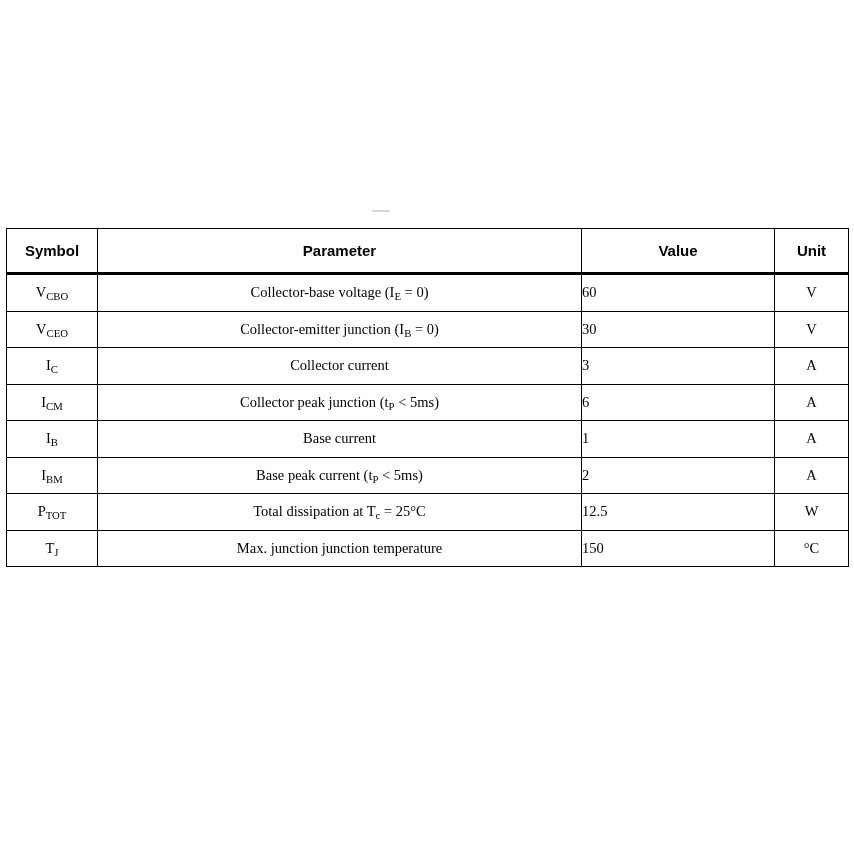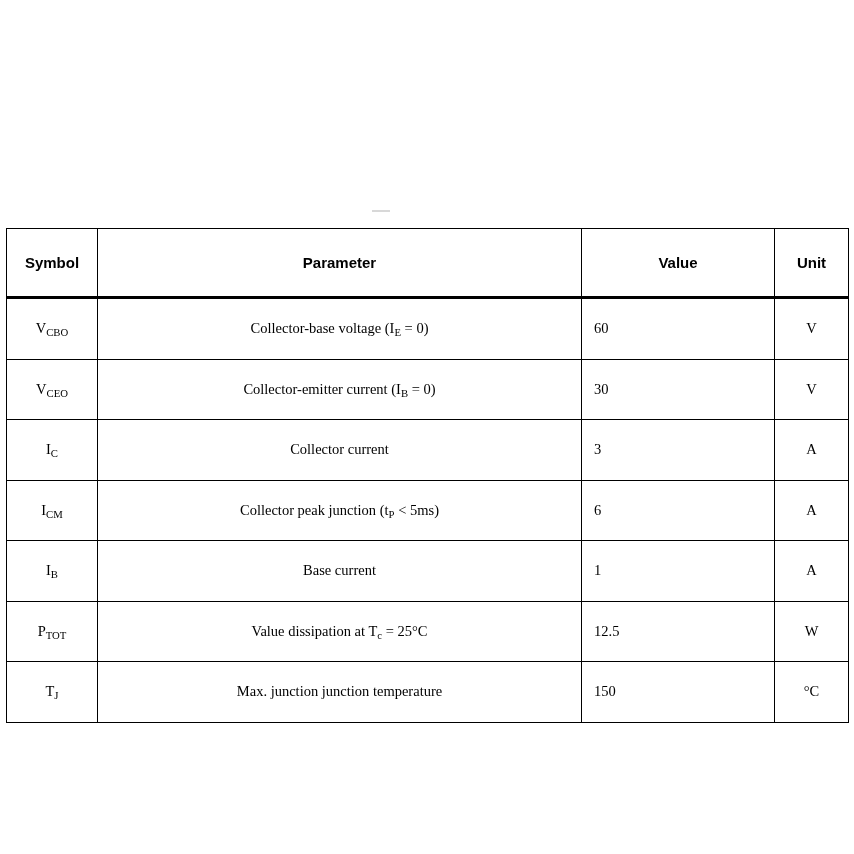--- a/index.html
+++ b/index.html
@@ -44,21 +44,21 @@
     font-size: 14.5px;
   }
   table.ratings col.c-symbol { width: 91px; }
   table.ratings col.c-param  { width: 484px; }
   table.ratings col.c-value  { width: 193px; }
   table.ratings col.c-unit   { width: 74px; }
 
   table.ratings th,
   table.ratings td {
     border: 1px solid #000000;
-    padding: 12px;
+    padding: 0;
     vertical-align: middle;
   }
   table.ratings thead th {
     height: 43px;
     font-weight: bold;
     text-align: center;
     font-size: 15px;
   }
   
   table.ratings thead th {
@@ -114,21 +114,21 @@
       </thead>
       <tbody>
           <tr>
             <td class="symbol"><span>V</span><sub>CBO</sub></td>
             <td class="param"><span>Collector-base voltage (I</span><sub>E</sub><span class="nowrap"> = 0)</span></td>
             <td class="value">60</td>
             <td class="unit">V</td>
           </tr>
           <tr>
             <td class="symbol"><span>V</span><sub>CEO</sub></td>
-            <td class="param"><span>Collector-emitter current (I</span><sub>B</sub><span class="nowrap"> = 0)</span></td>
+            <td class="param"><span>Collector-emitter junction (I</span><sub>B</sub><span class="nowrap"> = 0)</span></td>
             <td class="value">30</td>
             <td class="unit">V</td>
           </tr>
           <tr>
             <td class="symbol"><span>I</span><sub>C</sub></td>
             <td class="param"><span>Collector current</span></td>
             <td class="value">3</td>
             <td class="unit">A</td>
           </tr>
           <tr>
@@ -137,22 +137,28 @@
             <td class="value">6</td>
             <td class="unit">A</td>
           </tr>
           <tr>
             <td class="symbol"><span>I</span><sub>B</sub></td>
             <td class="param"><span>Base current</span></td>
             <td class="value">1</td>
             <td class="unit">A</td>
           </tr>
           <tr>
+            <td class="symbol"><span>I</span><sub>BM</sub></td>
+            <td class="param"><span>Base peak current (t</span><sub>P</sub><span class="nowrap"> &lt; 5ms)</span></td>
+            <td class="value">2</td>
+            <td class="unit">A</td>
+          </tr>
+          <tr>
             <td class="symbol"><span>P</span><sub>TOT</sub></td>
-            <td class="param"><span>Value dissipation at T</span><sub>c</sub><span class="nowrap"> = 25°C</span></td>
+            <td class="param"><span>Total dissipation at T</span><sub>c</sub><span class="nowrap"> = 25°C</span></td>
             <td class="value">12.5</td>
             <td class="unit">W</td>
           </tr>
           <tr>
             <td class="symbol"><span>T</span><sub>J</sub></td>
             <td class="param"><span>Max. junction junction temperature</span></td>
             <td class="value">150</td>
             <td class="unit">°C</td>
           </tr>
         </tbody>

